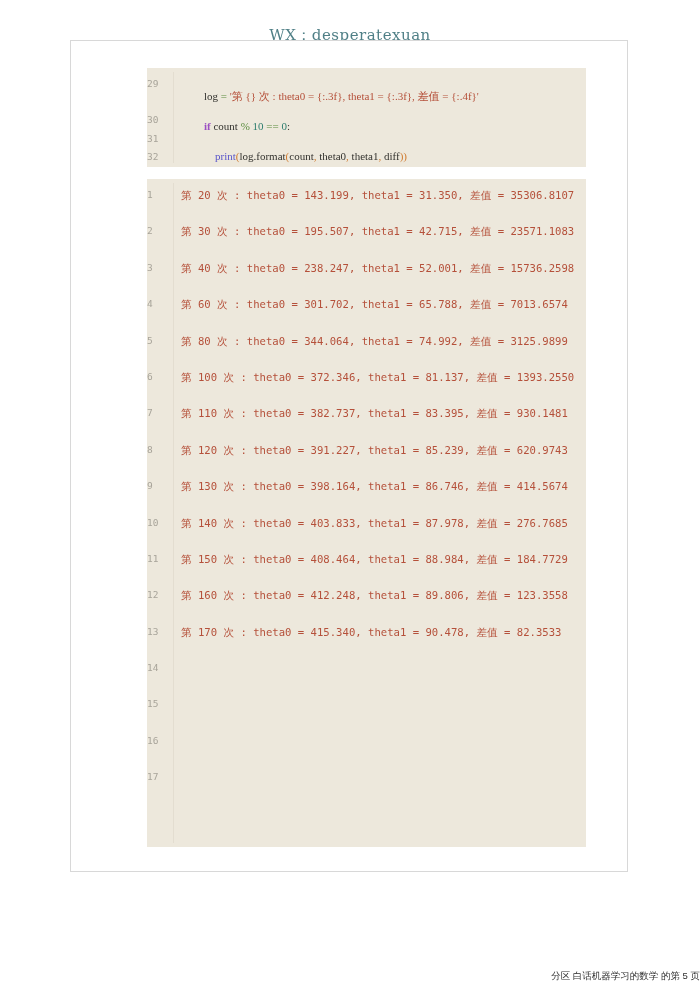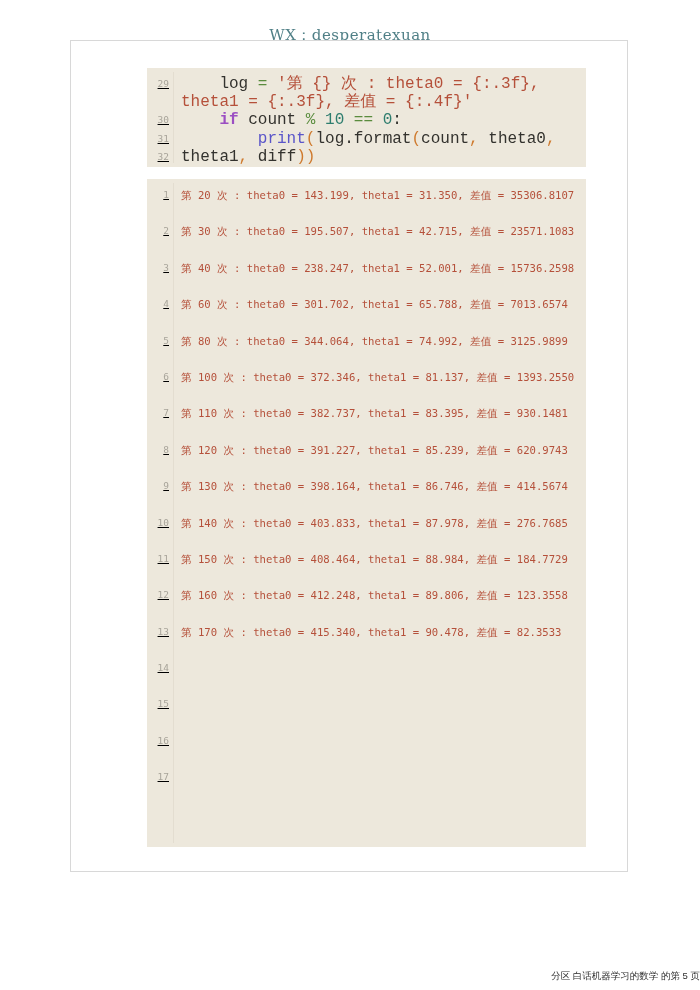--- a/index.html
+++ b/index.html
@@ -60,23 +60,21 @@
   .block-output {
     top: 138px;           
     height: 668px;
   }
 
   .gutter {
     width: 26px;
     flex: 0 0 26px;
     padding-top: 7px;
     box-sizing: border-box;
-    text-align: right;
     padding-right: 4px;
-    text-decoration: underline;
   }
   .divider {
     width: 1px;
     flex: 0 0 1px;
     background: #e3ddd0;
     margin: 4px 0;
   }
   .codearea {
     flex: 1 1 auto;
     padding: 7px 6px 7px 7px;
@@ -88,27 +86,27 @@
     font-family: "DejaVu Sans Mono", "Liberation Mono", monospace;
     font-size: 9.5px;
     line-height: 18.2px;
     color: #a8a49a;
     display: block;
     height: 18.2px;
   }
   .ln.wrap2 { height: 36.4px; }
 
   .cline {
-    font-family: Liberation Mono, monospace;
-    font-size: 16px;
+    font-family: Liberation Serif, serif;
+    font-size: 11px;
     line-height: 18.2px;
     white-space: pre-wrap;
     word-break: break-word;
     color: #33322e;
-    margin: 0;
+    margin: 12px;
   }
 
   
   .t-str   { color: #b5503a; }
   .t-kw    { color: #9b4ec2; font-weight: bold; }
   .t-op    { color: #5a8c3e; }
   .t-num   { color: #2e7d6e; }
   .t-fn    { color: #5a55c9; }
   .t-punc  { color: #cf7a2e; }
   .t-plain { color: #33322e; }

